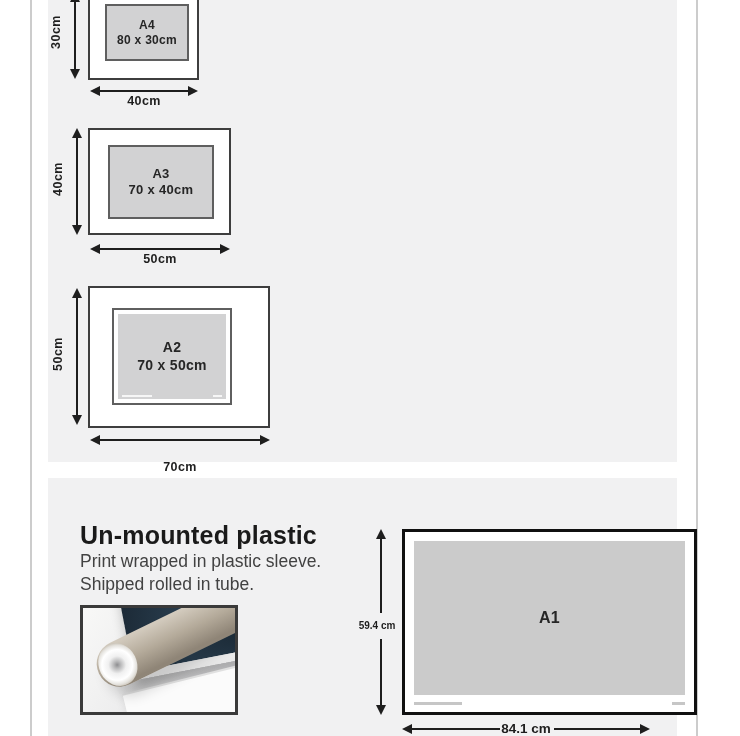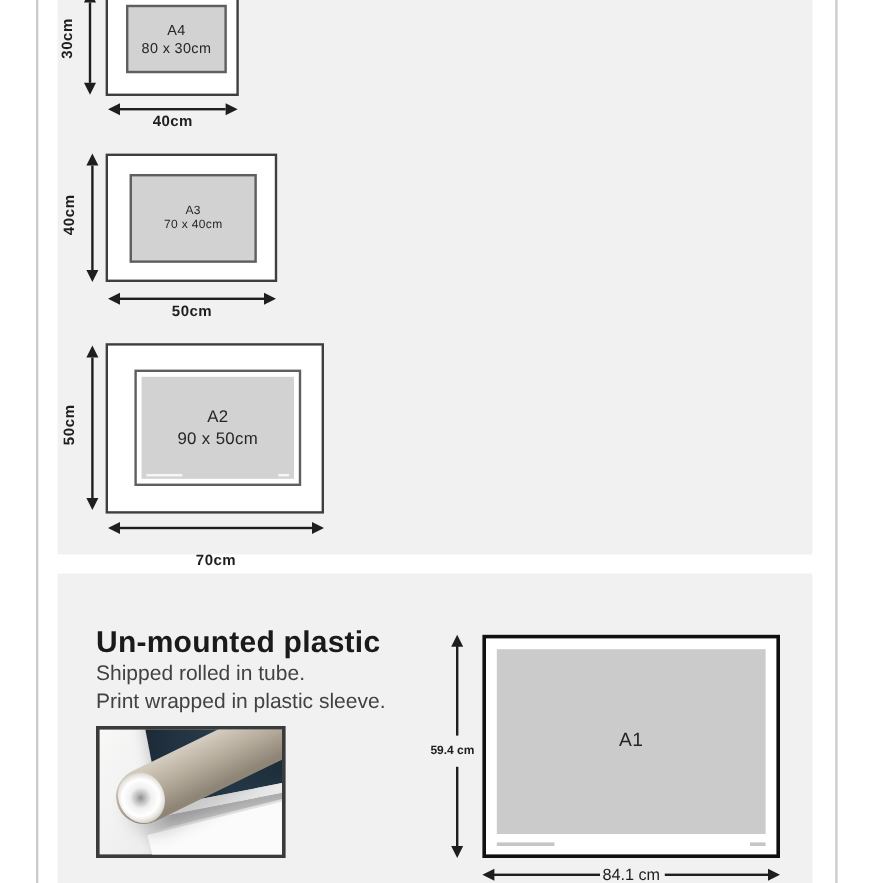--- a/index.html
+++ b/index.html
@@ -18,29 +18,29 @@
   #panel-top{top:0;height:462px;}
   #panel-bottom{top:478px;height:258px;}
 
   
   .mframe{position:absolute;background:#fff;border:2px solid var(--frame-border);}
   .mprint{position:absolute;border:2px solid var(--inner-border);background:var(--print-fill);
           display:flex;flex-direction:column;align-items:center;justify-content:center;}
   .mprint.inset{background:#fff;padding:4px;}
   .mprint .fill{position:relative;width:100%;height:100%;background:var(--print-fill);
           display:flex;flex-direction:column;align-items:center;justify-content:center;}
-  .fname,.fsize{color:var(--label-text);font-weight:400;letter-spacing:.3px;line-height:1.25;}
+  .fname,.fsize{color:var(--label-text);font-weight:700;letter-spacing:.3px;line-height:1.25;}
   #a4-frame{left:88px;top:-10px;width:111px;height:90px;}
   #a4-print{left:15px;top:12px;width:84px;height:57px;}
   #a4-print .fname,#a4-print .fsize{font-size:12px;}
   #a3-frame{left:88px;top:128px;width:143px;height:107px;}
   #a3-print{left:18px;top:15px;width:106px;height:74px;}
-  #a3-print .fname,#a3-print .fsize{font-size:10px;}
+  #a3-print .fname,#a3-print .fsize{font-size:13px;}
   #a2-frame{left:88px;top:286px;width:182px;height:142px;}
-  #a2-print{left:22px;top:20px;width:139px;height:97px;}
+  #a2-print{left:22px;top:20px;width:120px;height:97px;}
   #a2-print .fname,#a2-print .fsize{font-size:14px;}
   .cap2{position:absolute;bottom:2px;height:2px;background:rgba(255,255,255,.8);}
   .cap2.l{left:4px;width:30px;}
   .cap2.r{right:4px;width:9px;}
 
   
   .varrow{position:absolute;width:12px;display:flex;flex-direction:column;align-items:center;}
   .harrow{position:absolute;height:12px;display:flex;align-items:center;}
   .varrow .shaft{flex:1;width:2px;background:var(--arrow);}
   .harrow .shaft{flex:1;height:2px;background:var(--arrow);}
@@ -85,42 +85,42 @@
   .photo-tube{position:absolute;left:14px;top:34px;width:175px;height:46px;
         transform:rotate(-26deg);transform-origin:20px 23px;
         border-radius:23px 6px 6px 23px;
         background:linear-gradient(to bottom,#d2cabd 4%,#b4aa9a 48%,#8f8577 92%);
         box-shadow:6px 12px 14px rgba(0,0,0,.18);}
   .photo-tube-end{position:absolute;left:2px;top:1px;width:38px;height:44px;border-radius:50%;
         background:radial-gradient(circle at 48% 50%,#8e8e90 0%,#b9b9ba 12%,#f0f0f0 30%,
                    #ffffff 52%,#e4e2dd 66%,#b9af9f 80%,#a69c8c 100%);}
 
   
-  #a1-frame{position:absolute;left:402px;top:529px;width:248px;height:186px;
+  #a1-frame{position:absolute;left:402px;top:529px;width:295px;height:186px;
         background:#fff;border:3px solid #101010;}
   #a1-fill{position:absolute;left:9px;right:9px;top:9px;bottom:17px;background:var(--a1-fill);
         display:flex;align-items:center;justify-content:center;}
   #a1-fill .fname{font-size:16px;}
   .cap1{position:absolute;height:3px;background:#c6c6c6;}
   .cap1.l{left:9px;bottom:7px;width:48px;}
   .cap1.r{right:9px;bottom:7px;width:13px;}
   #a1-varrow{position:absolute;left:375px;top:529px;width:12px;height:186px;}
   #a1-varrow .ah-up{position:absolute;left:1px;top:0;}
   #a1-varrow .s1{position:absolute;left:5px;top:9px;height:75px;width:2px;background:var(--arrow);}
   #a1-varrow .s2{position:absolute;left:5px;top:110px;height:67px;width:2px;background:var(--arrow);}
   #a1-varrow .ah-down{position:absolute;left:1px;bottom:0;}
   #a1-vdim{position:absolute;left:377px;top:620px;transform:translateX(-50%);
         font-size:10px;font-weight:700;color:var(--arrow);white-space:nowrap;}
   #a1-harrow{position:absolute;left:402px;top:723px;width:248px;height:13px;}
   #a1-harrow .ah-left{position:absolute;left:0;top:1px;}
   #a1-harrow .s1{position:absolute;left:9px;top:5px;width:89px;height:2px;background:var(--arrow);}
   #a1-harrow .s2{position:absolute;left:152px;top:5px;width:87px;height:2px;background:var(--arrow);}
   #a1-harrow .ah-right{position:absolute;right:0;top:1px;}
   #a1-hdim{position:absolute;left:526px;top:721px;transform:translateX(-50%);
-        font-size:13.5px;font-weight:400;color:var(--arrow);white-space:nowrap;}
+        font-size:13.5px;font-weight:700;color:var(--arrow);white-space:nowrap;}
 </style>
 </head>
 <body>
 
 <div class="vline" id="vline-left"></div>
 <div class="vline" id="vline-right"></div>
 
 <div class="panel" id="panel-top"></div>
 <div class="panel" id="panel-bottom"></div>
 
@@ -159,43 +159,43 @@
   <i class="ah ah-left"></i>
   <i class="shaft"></i>
   <i class="ah ah-right"></i>
 </div>
 <div class="hdim" id="a3-hdim">50cm</div>
 
 <div class="mframe" id="a2-frame">
   <div class="mprint inset" id="a2-print">
     <div class="fill">
       <div class="fname">A2</div>
-      <div class="fsize">90 x 50cm</div>
+      <div class="fsize">70 x 50cm</div>
       <span class="cap2 l"></span>
       <span class="cap2 r"></span>
     </div>
   </div>
 </div>
 <div class="varrow" id="a2-varrow">
   <i class="ah ah-up"></i>
   <i class="shaft"></i>
   <i class="ah ah-down"></i>
 </div>
 <div class="vdim" id="a2-vdim">50cm</div>
 <div class="harrow" id="a2-harrow">
   <i class="ah ah-left"></i>
   <i class="shaft"></i>
   <i class="ah ah-right"></i>
 </div>
 <div class="hdim" id="a2-hdim">70cm</div>
 
 <h2 id="unmounted-heading">Un-mounted plastic</h2>
 <div id="unmounted-desc">
+  <div>Print wrapped in plastic sleeve.</div>
   <div>Shipped rolled in tube.</div>
-  <div>Print wrapped in plastic sleeve.</div>
 </div>
 
 <div id="tube-photo">
   <div class="photo-print"></div>
   <div class="photo-sheet"></div>
   <div class="photo-tube">
     <div class="photo-tube-end"></div>
   </div>
 </div>
 

